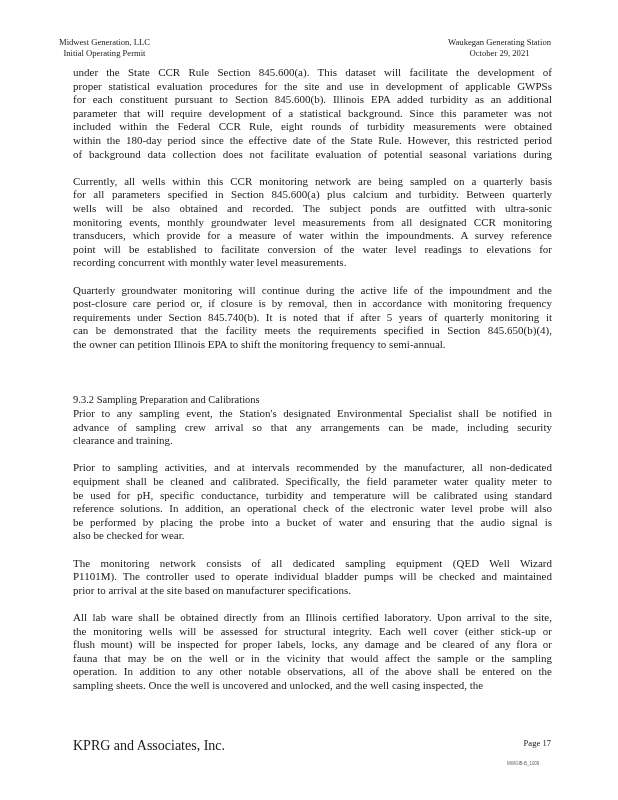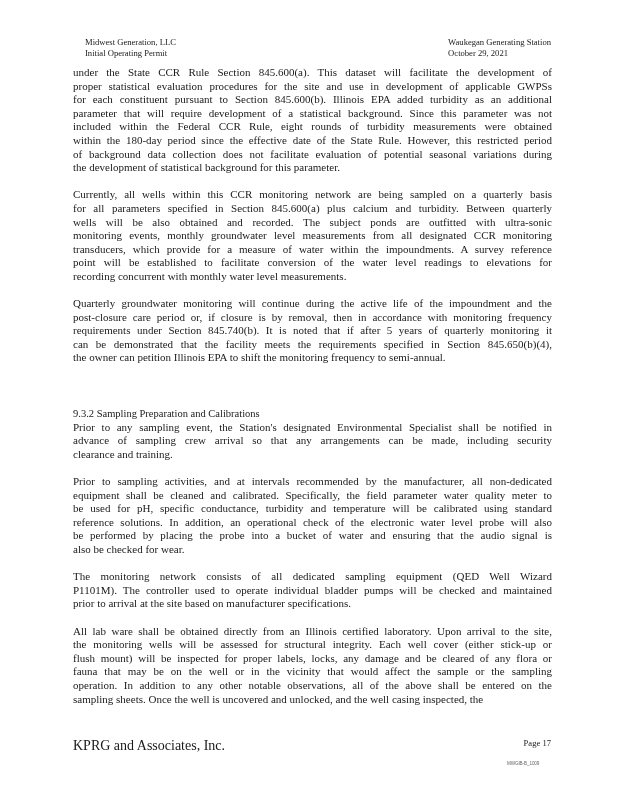--- a/index.html
+++ b/index.html
@@ -1,20 +1,20 @@
 <!DOCTYPE html>
 <html><head>
 <meta charset="utf-8">
 <style>
   html, body { margin: 0; padding: 0; background: #ffffff; }
   body { width: 618px; height: 800px; position: relative; overflow: hidden;
          font-family: "Liberation Serif", serif; color: #1a1a1a; }
   .hdr { position: absolute; top: 37px; font-size: 8.6px; line-height: 10.5px; }
-  .hdr-left { left: 85px; }
-  .hdr-right { right: 67px; text-align: left; }
+  .hdr-left { left: 59px; text-align: center; }
+  .hdr-right { right: 67px; text-align: center; }
   .body { position: absolute; left: 73px; top: 66px; width: 479px; }
   .line { display: block; font-size: 11px; line-height: 13.6px; white-space: nowrap;
           text-align: justify; text-align-last: justify; }
   .line.last { text-align-last: left; }
   .para { margin-bottom: 13.6px; }
   .para.nogap { margin-bottom: 4px; }
   .heading { font-size: 10.5px; line-height: 13.6px; margin-top: 42px; }
   .footer-left { position: absolute; left: 73px; top: 738px; font-size: 14px; }
   .footer-right { position: absolute; right: 67px; top: 738px; font-size: 8.6px; }
   .stamp { position: absolute; left: 507px; top: 761px; font-size: 4.6px; color: #666;
@@ -34,21 +34,20 @@
 
 <div class="body" id="doc-body">
     <div class="para">
       <span class="line">under the State CCR Rule Section 845.600(a). This dataset will facilitate the development of</span>
       <span class="line">proper statistical evaluation procedures for the site and use in development of applicable GWPSs</span>
       <span class="line">for each constituent pursuant to Section 845.600(b). Illinois EPA added turbidity as an additional</span>
       <span class="line">parameter that will require development of a statistical background. Since this parameter was not</span>
       <span class="line">included within the Federal CCR Rule, eight rounds of turbidity measurements were obtained</span>
       <span class="line">within the 180-day period since the effective date of the State Rule. However, this restricted period</span>
       <span class="line">of background data collection does not facilitate evaluation of potential seasonal variations during</span>
-      <span class="line last">the development of statistical background for this parameter.</span>
     </div>
     <div class="para">
       <span class="line">Currently, all wells within this CCR monitoring network are being sampled on a quarterly basis</span>
       <span class="line">for all parameters specified in Section 845.600(a) plus calcium and turbidity. Between quarterly</span>
       <span class="line">wells will be also obtained and recorded. The subject ponds are outfitted with ultra-sonic</span>
       <span class="line">monitoring events, monthly groundwater level measurements from all designated CCR monitoring</span>
       <span class="line">transducers, which provide for a measure of water within the impoundments. A survey reference</span>
       <span class="line">point will be established to facilitate conversion of the water level readings to elevations for</span>
       <span class="line last">recording concurrent with monthly water level measurements.</span>
     </div>

